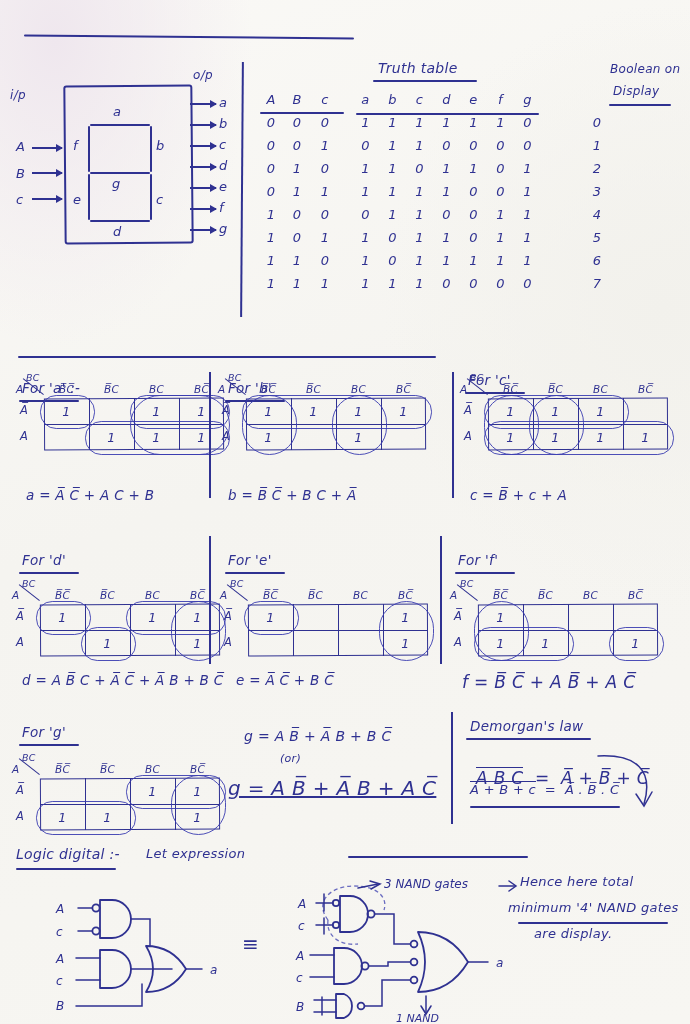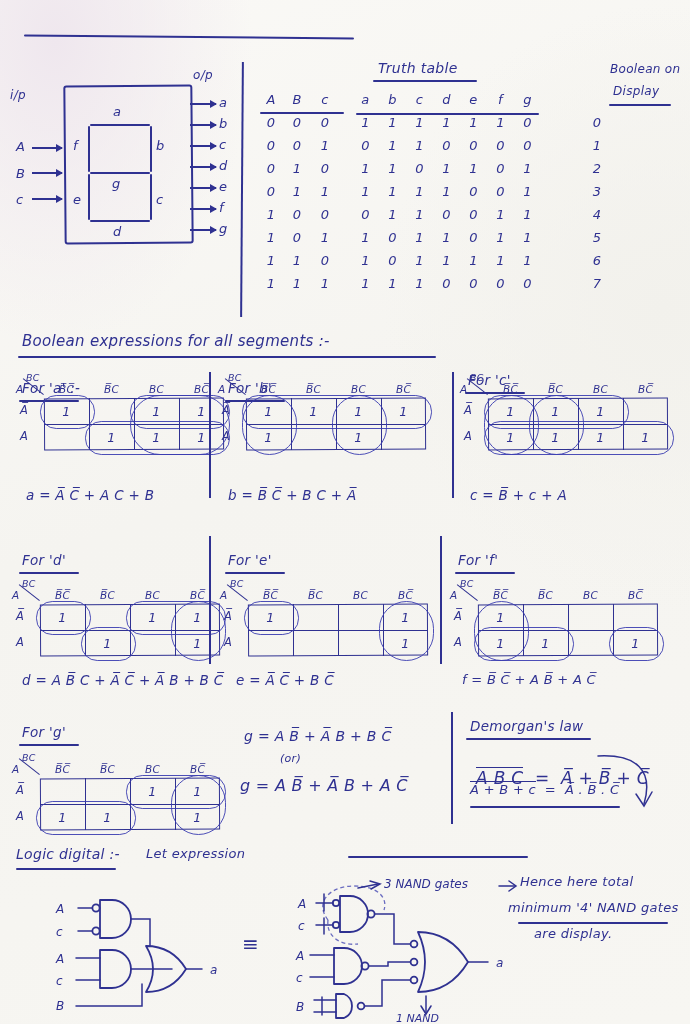--- a/index.html
+++ b/index.html
@@ -249,21 +249,20 @@
             <td class="hw">0</td>
             <td></td>
             <td class="hw" style="font-size: 13px;">7</td>
           </tr>
         </tbody>
     </table>
   </div>
   <div class="rule" style="left:260px;top:112px;width:84px;"></div>
   <div class="rule" style="left:356px;top:113px;width:183px;"></div>
 
-  <div class="abs hw" style="left:22px;top:332px;font-size:15px;">Boolean expressions for all segments :-</div>
   <div class="rule" style="left:18px;top:356px;width:418px;"></div>
 
   <div id="kmapLayer">
       <div class="abs hw" style="left: 22px; top: 380px; font-size: 13.5px;">For 'a' :-</div>
       <div class="rule" style="left: 19px; top: 400px; width: 60px;"></div>
       <div class="abs hw kcorner" style="left: 26px; top: 372px; font-size: 9.5px;">BC</div>
       <div class="abs hw kcorner" style="left: 16px; top: 383px; font-size: 10.5px;">A</div>
       <div class="slash" style="left: 23px; top: 378px; width: 26px; transform: rotate(38deg);"></div>
       <div class="abs hw ktop" style="left: 44px; top: 383px; width: 45px; font-size: 10.5px;">B̅C̅</div>
       <div class="abs hw ktop" style="left: 89px; top: 383px; width: 45px; font-size: 10.5px;">B̅C</div>
@@ -405,21 +404,21 @@
       <div class="abs" style="left: 568px; top: 604px; width: 1.4px; height: 52px; background: rgb(47, 49, 145);"></div>
       <div class="abs" style="left: 613px; top: 604px; width: 1.4px; height: 52px; background: rgb(47, 49, 145);"></div>
       <div class="abs" style="left: 478px; top: 630px; width: 180px; height: 1.4px; background: rgb(47, 49, 145);"></div>
       <div class="abs hw" style="left: 478px; top: 604px; width: 45px; height: 26px; display: flex; align-items: center; justify-content: center; font-size: 12.5px;">1</div>
       <div class="abs hw" style="left: 478px; top: 630px; width: 45px; height: 26px; display: flex; align-items: center; justify-content: center; font-size: 12.5px;">1</div>
       <div class="abs hw" style="left: 523px; top: 630px; width: 45px; height: 26px; display: flex; align-items: center; justify-content: center; font-size: 12.5px;">1</div>
       <div class="abs hw" style="left: 613px; top: 630px; width: 45px; height: 26px; display: flex; align-items: center; justify-content: center; font-size: 12.5px;">1</div>
       <div class="loop" style="left: 474px; top: 601px; width: 53px; height: 58px; border-radius: 28.125px; opacity: 0.9;"></div>
       <div class="loop" style="left: 474px; top: 627px; width: 98px; height: 32px; border-radius: 16.25px; opacity: 0.9;"></div>
       <div class="loop" style="left: 609px; top: 627px; width: 53px; height: 32px; border-radius: 16.25px; opacity: 0.9;"></div>
-      <div class="abs hw" style="left: 462px; top: 672px; font-size: 13px; white-space: nowrap;">f = B̅ C̅ + A B̅ + A C̅</div>
+      <div class="abs hw" style="left: 462px; top: 672px; font-size: 17px; white-space: nowrap;">f = B̅ C̅ + A B̅ + A C̅</div>
       <div class="abs hw" style="left: 22px; top: 724px; font-size: 13.5px;">For 'g'</div>
       <div class="rule" style="left: 19px; top: 744px; width: 60px;"></div>
       <div class="abs hw kcorner" style="left: 22px; top: 752px; font-size: 9.5px;">BC</div>
       <div class="abs hw kcorner" style="left: 12px; top: 763px; font-size: 10.5px;">A</div>
       <div class="slash" style="left: 19px; top: 758px; width: 26px; transform: rotate(38deg);"></div>
       <div class="abs hw ktop" style="left: 40px; top: 763px; width: 45px; font-size: 10.5px;">B̅C̅</div>
       <div class="abs hw ktop" style="left: 85px; top: 763px; width: 45px; font-size: 10.5px;">B̅C</div>
       <div class="abs hw ktop" style="left: 130px; top: 763px; width: 45px; font-size: 10.5px;">BC</div>
       <div class="abs hw ktop" style="left: 175px; top: 763px; width: 45px; font-size: 10.5px;">BC̅</div>
       <div class="abs hw krow" style="left: 16px; top: 783px; font-size: 11.5px;">A̅</div>
@@ -440,21 +439,21 @@
     </div>
 
   <div class="abs" style="left:209px;top:372px;width:1.7px;height:126px;background:#2f3191;"></div>
   <div class="abs" style="left:452px;top:372px;width:1.7px;height:126px;background:#2f3191;"></div>
   <div class="abs" style="left:209px;top:536px;width:1.7px;height:128px;background:#2f3191;"></div>
   <div class="abs" style="left:440px;top:536px;width:1.7px;height:128px;background:#2f3191;"></div>
   <div class="abs" style="left:451px;top:712px;width:1.7px;height:112px;background:#2f3191;"></div>
 
   <div class="abs hw" style="left:244px;top:728px;font-size:14px;">g = A B̅ + A̅ B + B C̅</div>
   <div class="abs hw" style="left:280px;top:752px;font-size:11px;">(or)</div>
-  <div class="abs hw" style="left:240px;top:776px;font-size:16px;">g = A B̅ + A̅ B + A C̅</div>
+  <div class="abs hw" style="left:228px;top:776px;font-size:20px;text-decoration:underline;">g = A B̅ + A̅ B + A C̅</div>
 
   <div class="abs hw" style="left:470px;top:718px;font-size:13.5px;">Demorgan's law</div>
   <div class="rule" style="left:466px;top:738px;width:125px;"></div>
 
   <div class="abs hw" style="left:476px;top:768px;font-size:17px;">
     <span class="ovl">A B C</span>
     <span>&nbsp;=&nbsp;</span>
     <span>A̅ + B̅ + C̅</span>
   </div>
   <div class="abs hw" style="left:470px;top:782px;font-size:13px;">

